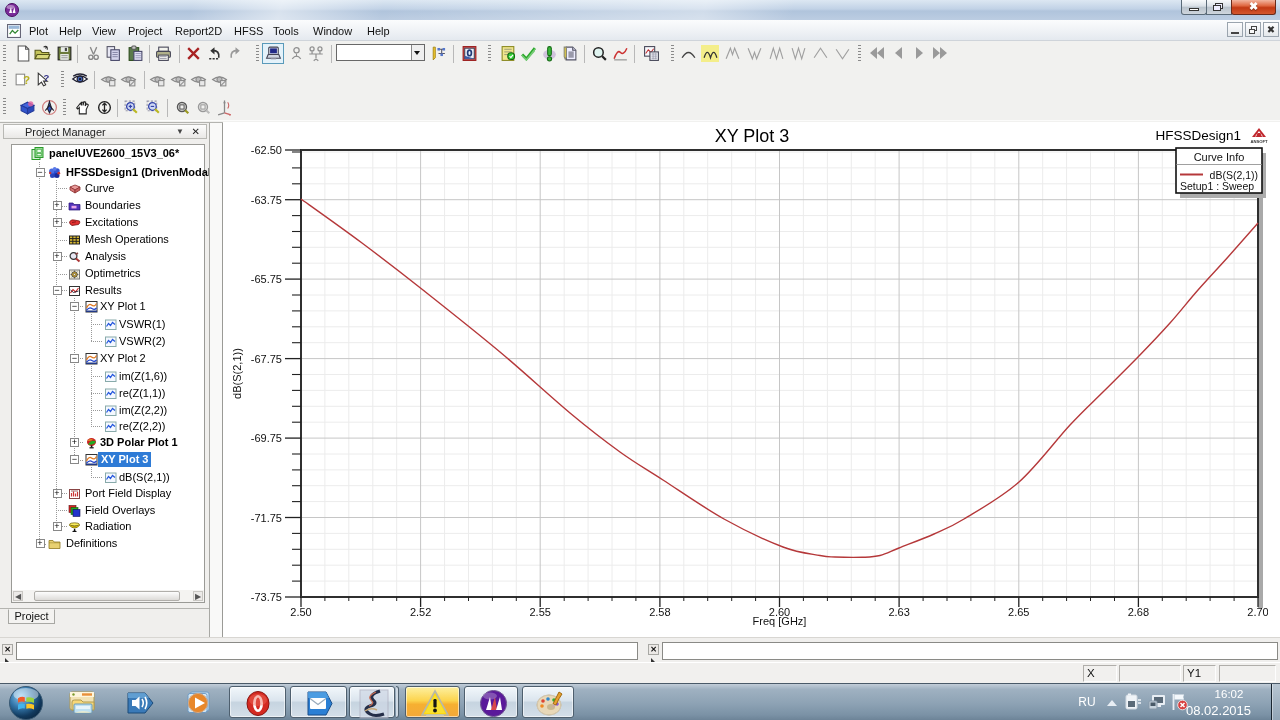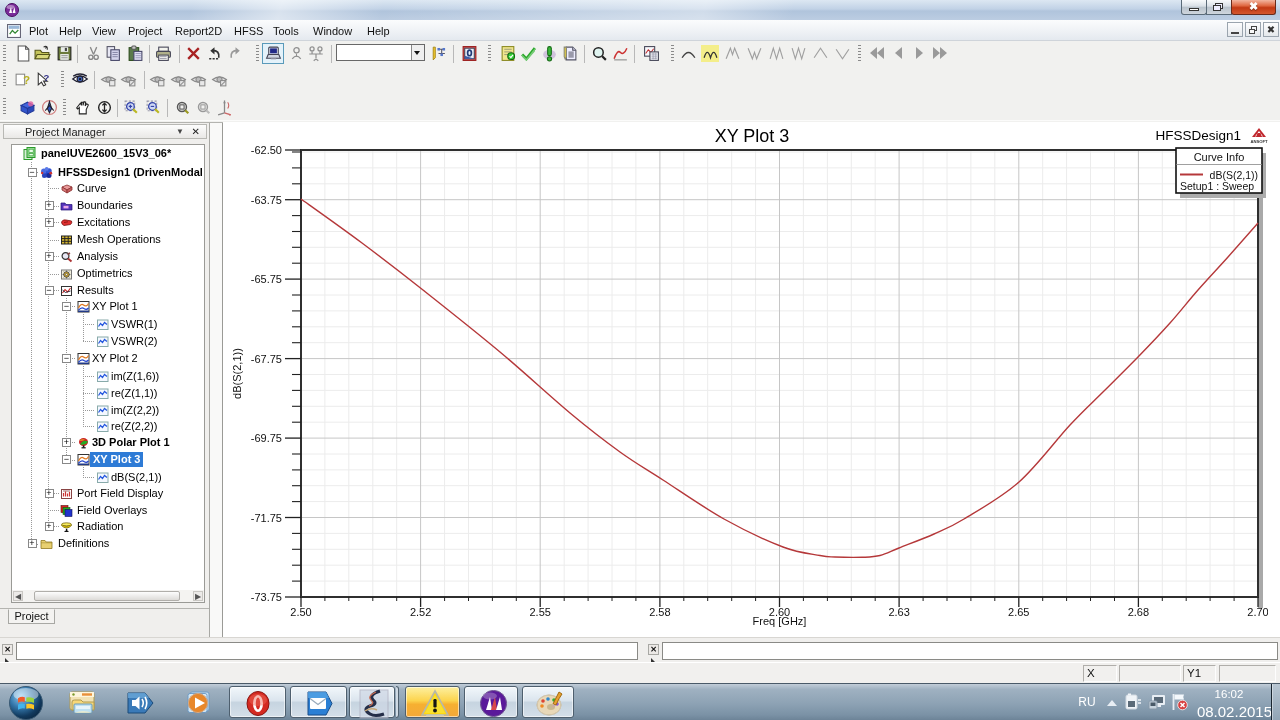--- a/index.html
+++ b/index.html
@@ -327,21 +327,21 @@
  <div style="position:absolute;left:11px;top:21px;width:194px;height:459px;background:#fff;border:1px solid #9a9a96"></div>
  <div style="position:absolute;left:12px;top:467px;width:192px;height:12px;background:#f4f3f1">
    <div style="position:absolute;left:1px;top:1px;width:10px;height:10px;background:#eceae8;border:1px solid #c8c6c2;font-size:8px;line-height:9px;text-align:center;color:#555">◀</div>
    <div style="position:absolute;right:1px;top:1px;width:10px;height:10px;background:#eceae8;border:1px solid #c8c6c2;font-size:8px;line-height:9px;text-align:center;color:#555">▶</div>
    <div style="position:absolute;left:22px;top:1px;width:146px;height:10px;background:linear-gradient(to bottom,#fdfdfd,#dddbd8);border:1px solid #b0aeaa;border-radius:2px"></div>
  </div>
  <div style="position:absolute;left:0;top:485px;width:210px;height:1px;background:#b4b4b0"></div>
  <div style="position:absolute;left:8px;top:486px;width:47px;height:15px;background:#f4f3f1;border:1px solid #a8a8a4;border-top:1px solid #f4f3f1;font-size:11px;color:#111;text-align:center;line-height:13px">Project</div>
 </div>
 
-<div style="position:absolute;left:4px;top:0px;width:210px;height:637px;overflow:hidden">
+<div style="position:absolute;left:12px;top:0px;width:210px;height:637px;overflow:hidden">
     <div style="position:absolute;left:27px;top:162px;width:1px;height:381px;background-image:repeating-linear-gradient(to bottom,#999 0,#999 1px,transparent 1px,transparent 2px)"></div>
     <div style="position:absolute;left:44px;top:180px;width:1px;height:346px;background-image:repeating-linear-gradient(to bottom,#999 0,#999 1px,transparent 1px,transparent 2px)"></div>
     <div style="position:absolute;left:62px;top:298px;width:1px;height:161px;background-image:repeating-linear-gradient(to bottom,#999 0,#999 1px,transparent 1px,transparent 2px)"></div>
     <div style="position:absolute;left:79px;top:314px;width:1px;height:27px;background-image:repeating-linear-gradient(to bottom,#999 0,#999 1px,transparent 1px,transparent 2px)"></div>
     <div style="position:absolute;left:79px;top:366px;width:1px;height:60px;background-image:repeating-linear-gradient(to bottom,#999 0,#999 1px,transparent 1px,transparent 2px)"></div>
     <div style="position:absolute;left:79px;top:467px;width:1px;height:10px;background-image:repeating-linear-gradient(to bottom,#999 0,#999 1px,transparent 1px,transparent 2px)"></div>
     <svg style="position:absolute;left:19px;top:147.0px" width="13" height="13" viewBox="0 0 13 13">
       <rect x="1" y="2.5" width="8" height="10" fill="#d8f0d8" stroke="#2a9a2a"></rect>
       <rect x="4" y="0.5" width="8" height="10" fill="#9ade9a" stroke="#2a9a2a"></rect>
       <rect x="6" y="2.2" width="4.2" height="3.4" fill="#eaffea" stroke="#2a9a2a" stroke-width="0.6"></rect>
@@ -836,14 +836,14 @@
       <rect x="1" y="8" width="8" height="8" rx="1" fill="#c8d4de" stroke="#8898a8"></rect>
       <rect x="2.5" y="9.5" width="5" height="3.5" fill="#4a5a68"></rect>
     </svg>
 <svg style="position:absolute;right:92px;top:9px" width="17" height="18" viewBox="0 0 17 18">
       <path d="M2.5 1 L2.5 17" stroke="#e8eef4" stroke-width="1.8"></path>
       <path d="M3.5 1.5 L13 1.5 Q11.5 4 13 6.5 L3.5 6.5 Z" fill="#f4f8fc"></path>
       <circle cx="11.5" cy="12" r="4.8" fill="#d84040" stroke="#f8f8f8" stroke-width="0.8"></circle>
       <path d="M9.5 10 L13.5 14 M13.5 10 L9.5 14" stroke="#fff" stroke-width="1.5"></path>
     </svg>
 <div style="position:absolute;right:16px;top:4px;width:70px;text-align:center;color:#fff;font-size:11.5px">16:02</div>
-<div style="position:absolute;right:8px;top:18.5px;width:86px;text-align:right;color:#fff;font-size:15px">08.02.2015</div>
+<div style="position:absolute;right:8px;top:18.5px;width:86px;text-align:left;color:#fff;font-size:13px">08.02.2015</div>
 <div style="position:absolute;right:0;top:0;width:9px;height:37px;border-left:1px solid #1a2630;background:linear-gradient(to bottom,#b8c6d2,#8fa3b4);box-shadow:inset 1px 0 0 rgba(255,255,255,0.4)"></div>
 </div>
 </body></html>

